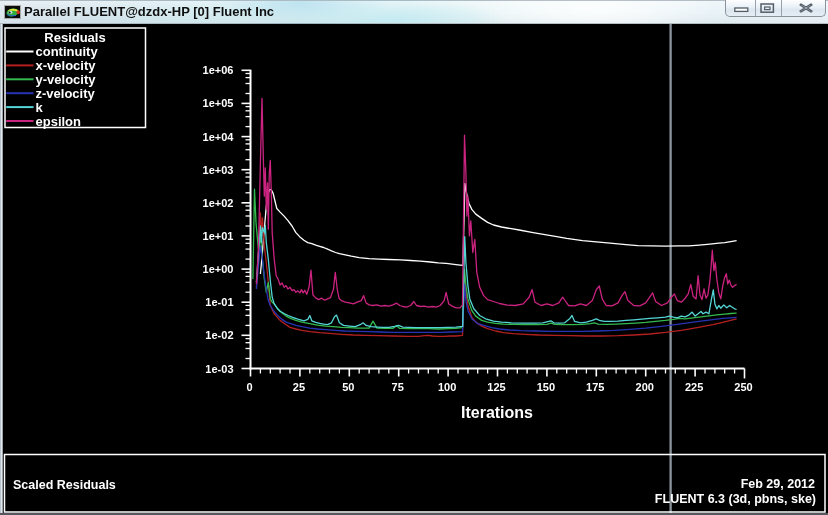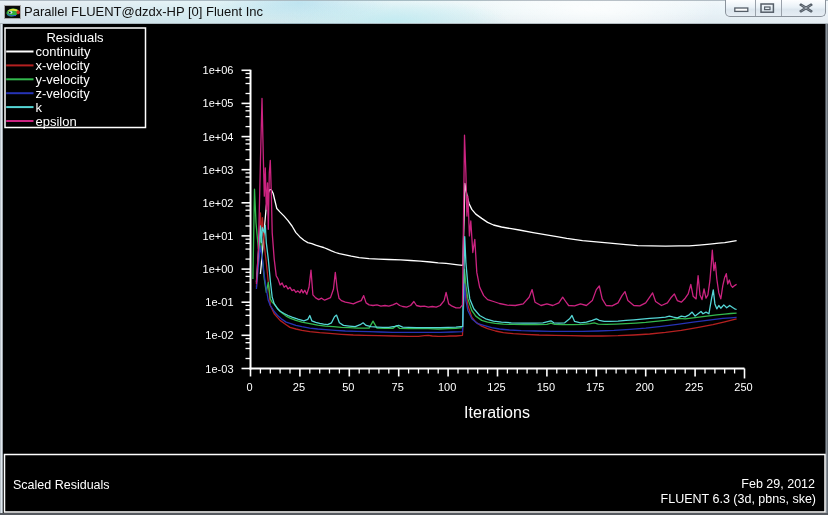--- a/index.html
+++ b/index.html
@@ -1,17 +1,17 @@
 <!DOCTYPE html>
 <html><head><meta charset="utf-8">
 <style>
 * { margin:0; padding:0; box-sizing:border-box; }
 html,body { width:828px; height:515px; overflow:hidden; background:#000;
   font-family:"Liberation Sans", sans-serif; }
-#win { position:relative; width:828px; height:515px; }
+#win { position:relative; width:672px; height:515px;font-weight:bold; }
 #titlebar { position:absolute; left:0; top:0; width:828px; height:24px;
   background:
     radial-gradient(150px 30px at 395px 20px, rgba(190,235,242,.8), rgba(190,235,242,0) 75%),
     radial-gradient(120px 26px at 300px 2px, rgba(160,215,235,.55), rgba(160,215,235,0) 75%),
     radial-gradient(170px 34px at 590px 8px, rgba(255,255,255,.75), rgba(255,255,255,0) 75%),
     linear-gradient(to bottom, rgba(255,255,255,.35), rgba(255,255,255,0) 45%, rgba(90,115,130,.06)),
     linear-gradient(to right, #dee8ef 0%, #d8e7ee 10%, #d7edf2 22%, #d9eff3 36%, #e2f2f5 48%, #edf7f9 62%, #f1f8fa 74%, #e9f3f8 86%, #edf4f9 100%);
   border-top:1px solid rgba(140,150,160,.55);
   border-bottom:1px solid rgba(100,115,125,.45);
 }

